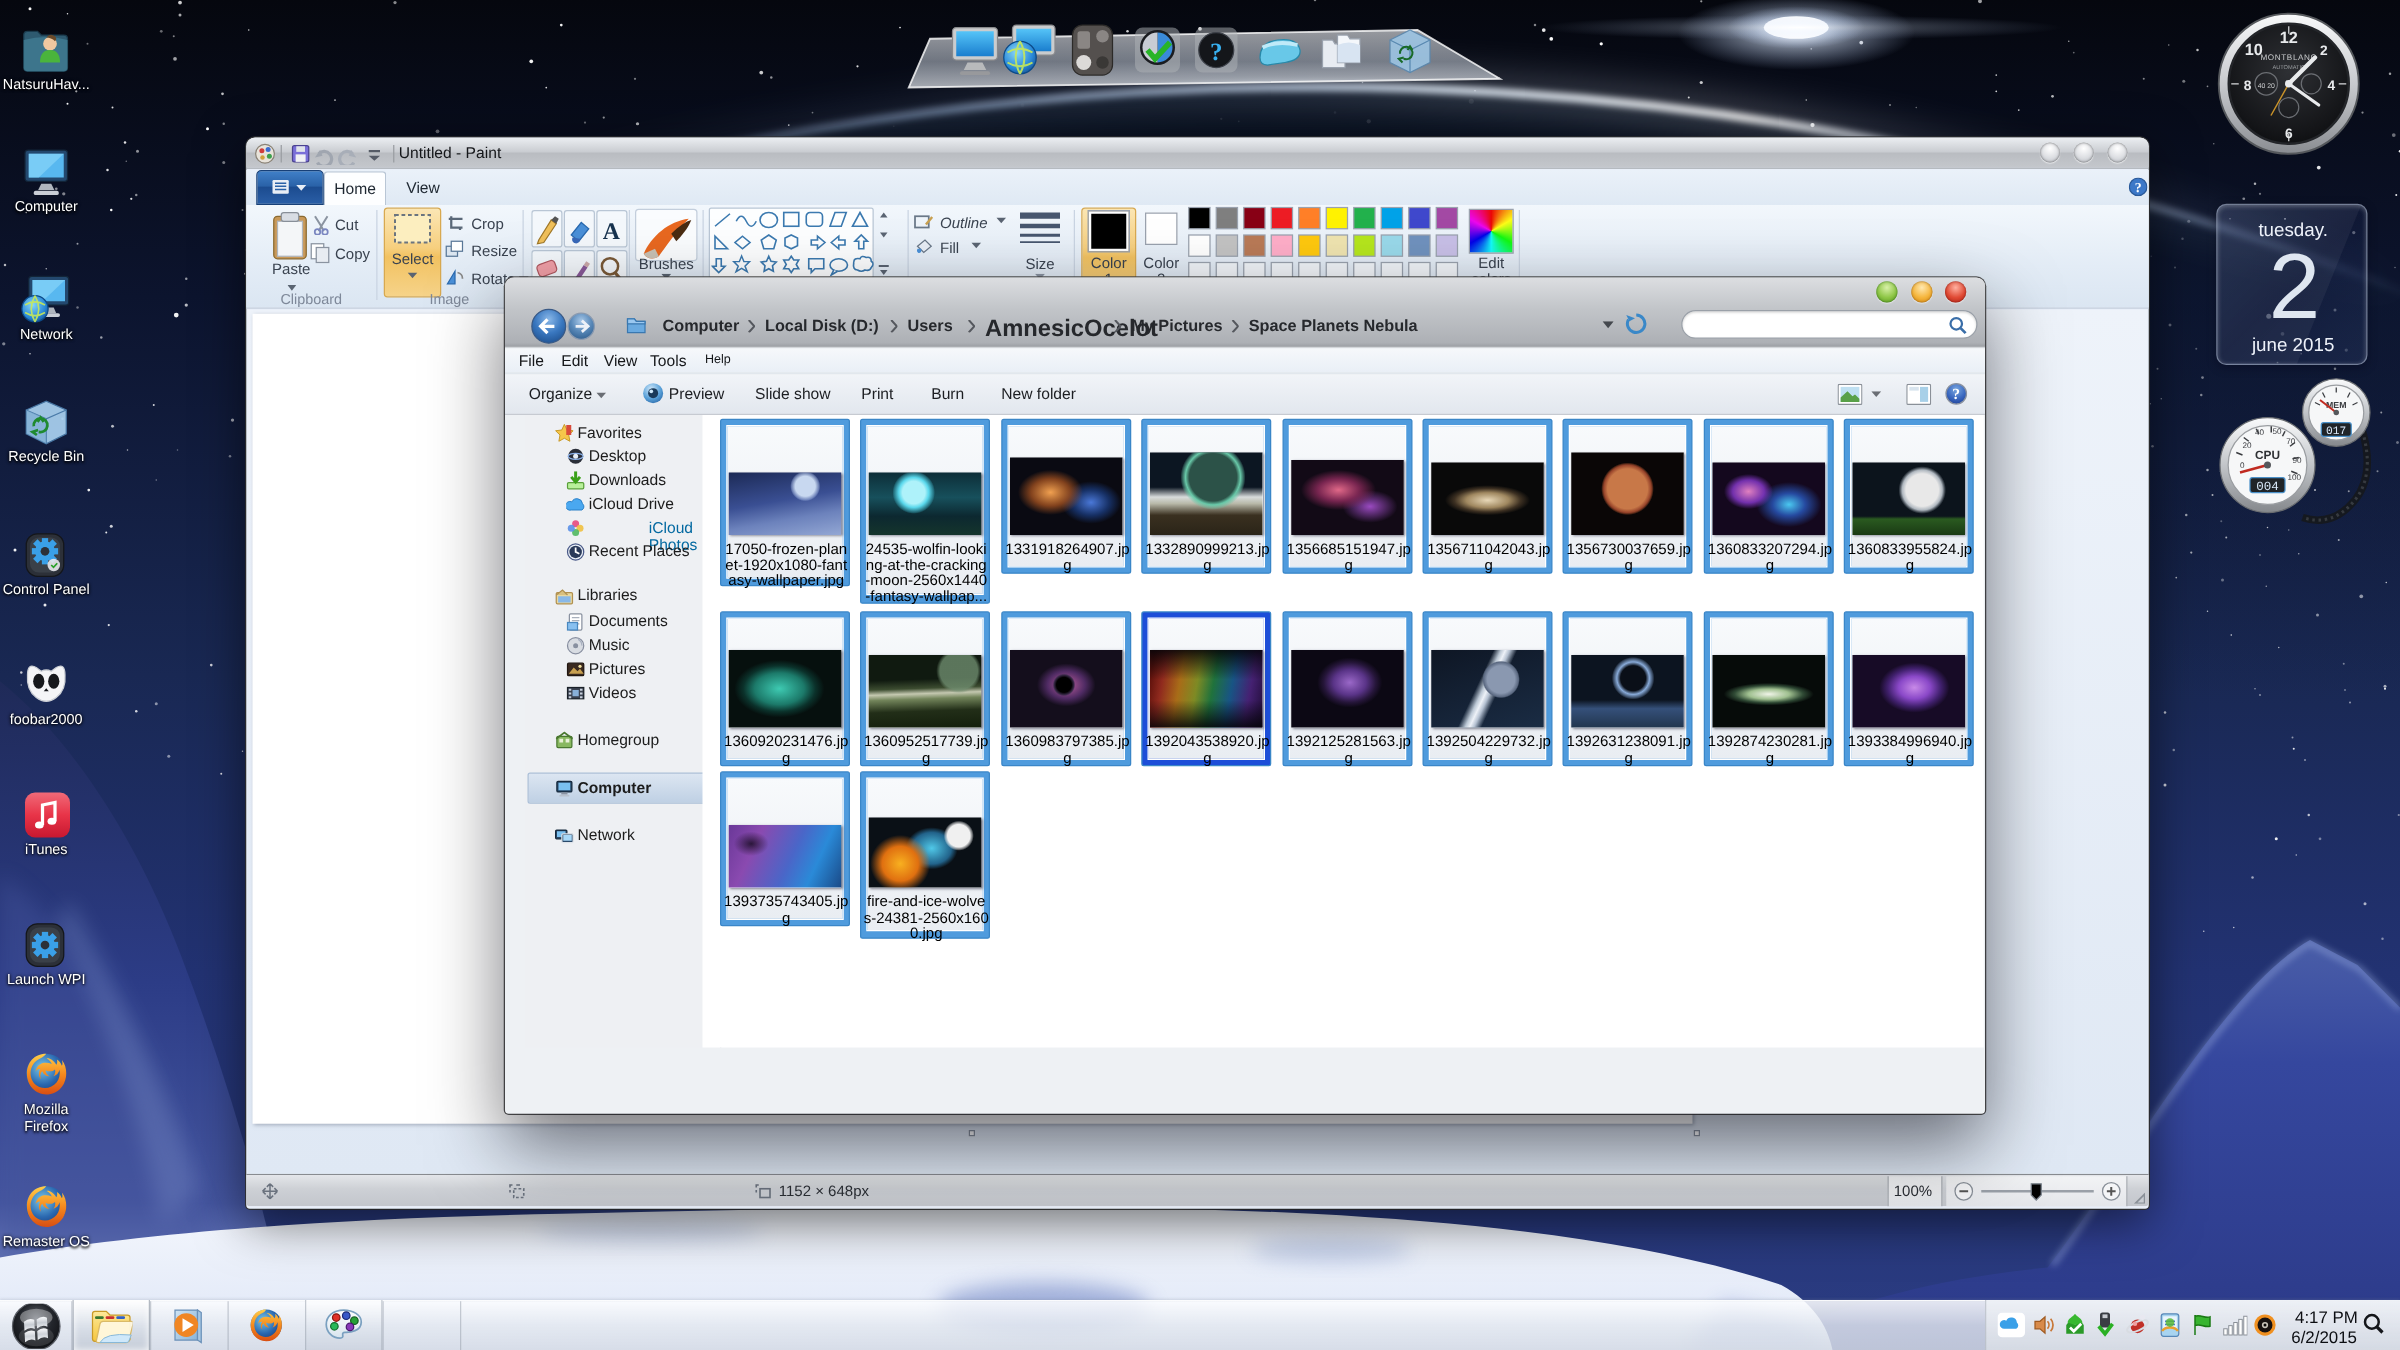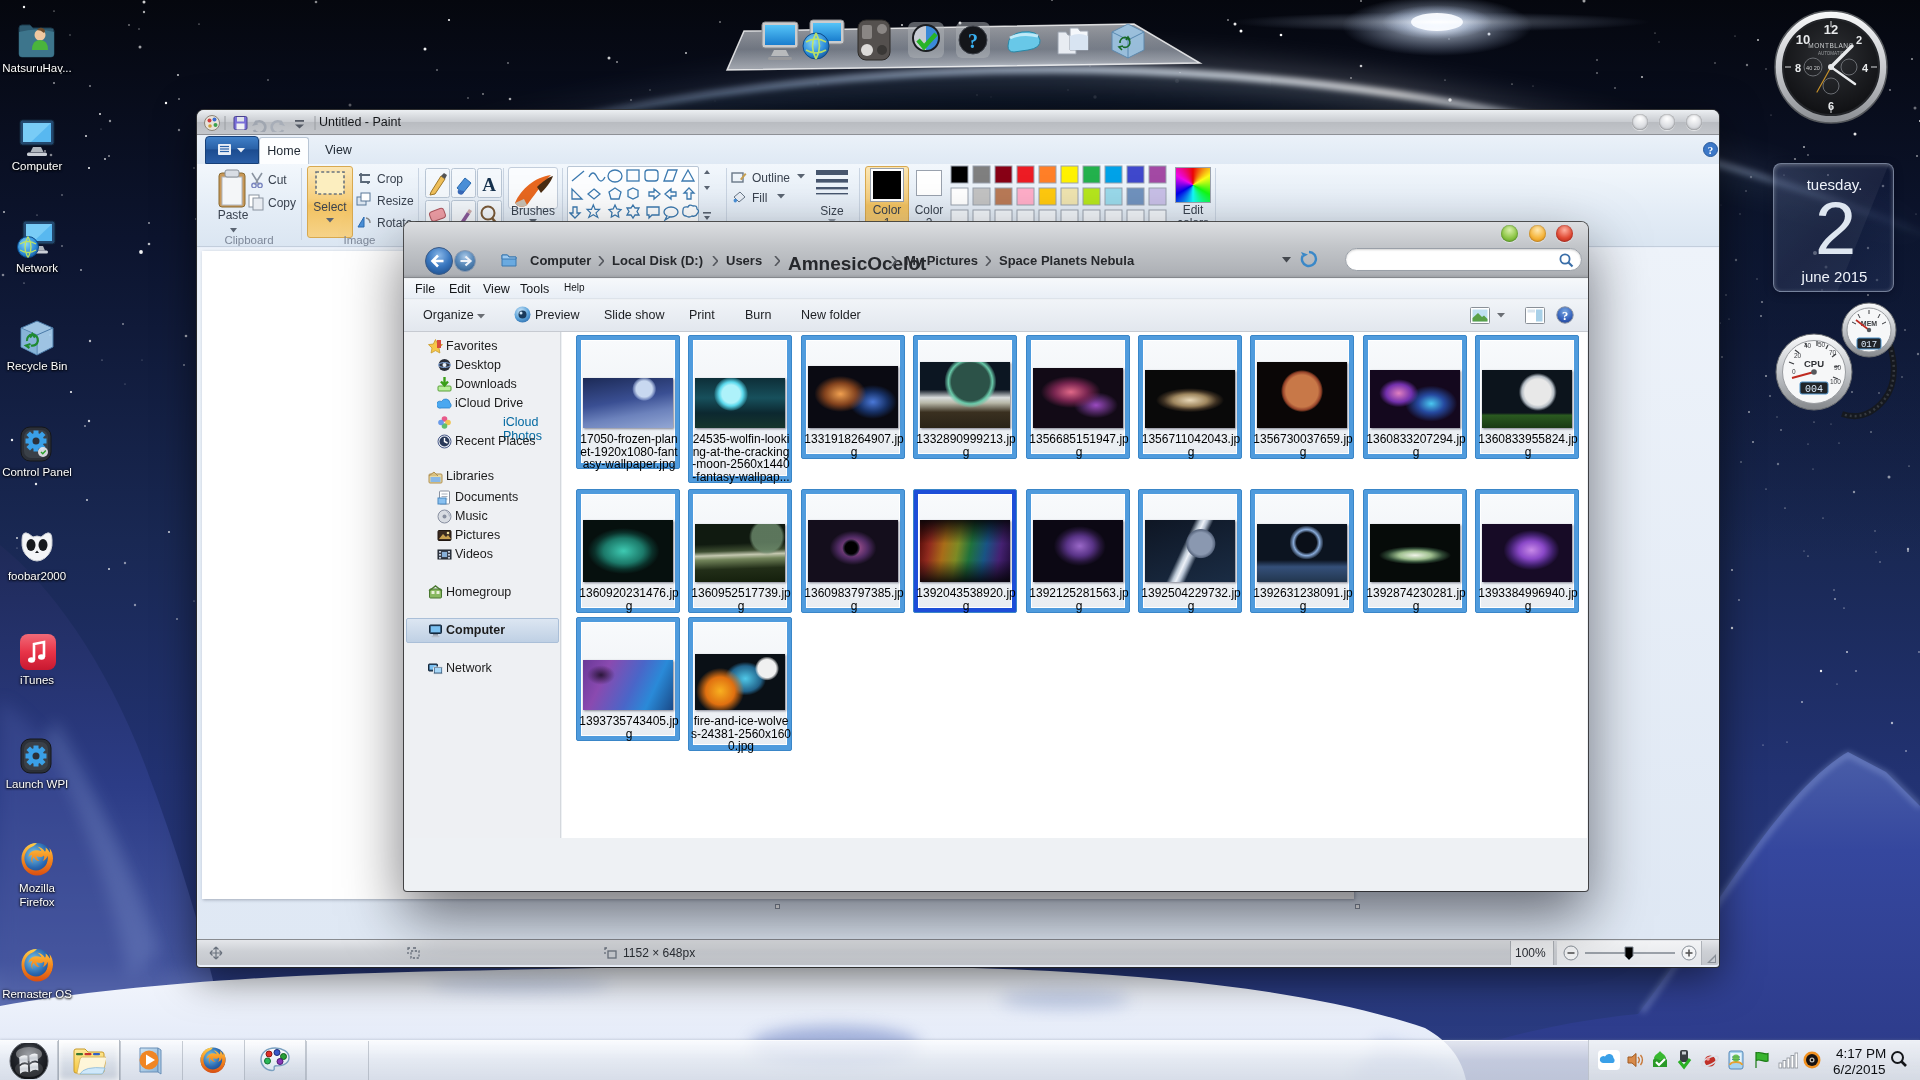--- a/index.html
+++ b/index.html
@@ -685,21 +685,21 @@
           <path d="M2 6 l6 0 l-3 -4 z" fill="#5a6472"></path>
           <path d="M2 18 l6 0 l-3 4 z" fill="#5a6472"></path>
           <rect x="1" y="44" width="8" height="1.6" fill="#5a6472"></rect>
           <path d="M2 48 l6 0 l-3 4 z" fill="#5a6472"></path>
         </svg>
 
   <svg class="abs" style="left:534px;top:6px" width="16" height="14">
           <rect x="1" y="3" width="11" height="9" fill="none" stroke="#6a7888" stroke-width="1.4"></rect>
           <path d="M9 9 l5 -6 l1.5 1.2 l-5 6 z" fill="#c8a050"></path>
         </svg>
-  <span class="abs" style="left:555px;top:7px;font-size:12px;color:#3a4350;">Outline</span>
+  <span class="abs" style="left:555px;top:7px;font-size:12px;color:#3a4350;font-style:italic;">Outline</span>
   <svg class="abs" style="left:600px;top:10px" width="8" height="5">
           <path d="M0 0 h8 l-4 4.5 z" fill="#5a6472"></path>
         </svg>
   <svg class="abs" style="left:534px;top:26px" width="16" height="15">
           <path d="M3 7 l6 -5 l5 5 l-6 5 z" fill="#e8eef6" stroke="#6a7888"></path>
           <path d="M3 9 c-2 4 4 5 3 0 z" fill="#4a90d8"></path>
         </svg>
   <span class="abs" style="left:555px;top:27px;font-size:12px;color:#3a4350;">Fill</span>
         <svg class="abs" style="left:580px;top:30px" width="8" height="5">
           <path d="M0 0 h8 l-4 4.5 z" fill="#5a6472"></path>
@@ -916,21 +916,21 @@
           <defs>
             <radialGradient id="hpg" cx="0.5" cy="0.3" r="0.8">
               <stop offset="0" stop-color="#7aa8e0"></stop>
               <stop offset="0.55" stop-color="#3a68c0"></stop>
               <stop offset="1" stop-color="#1a3a90"></stop>
             </radialGradient>
           </defs>
         </svg>
  </div>
 
- <div class="abs" style="left:0;top:110px;width:157px;height:506px;background:#eef0f3;border-right:1px solid #d4d8dd;">
+ <div class="abs" style="left:16px;top:110px;width:157px;height:506px;background:#eef0f3;border-right:1px solid #d4d8dd;">
 <svg class="abs" style="left:24px;top:7px" width="15" height="15">
           <path d="M7.5 0.5 L9.6 5 L14.5 5.6 L11 9 L11.9 14 L7.5 11.6 L3.1 14 L4 9 L0.5 5.6 L5.4 5 Z" fill="#f6c64a" stroke="#c89a28" stroke-width="0.8"></path>
           <rect x="9" y="1" width="4" height="8" fill="#d84a3a"></rect>
         </svg>
 <span class="abs" style="left:42px;top:7px;font-size:12.5px;color:#1c1c1c;">Favorites</span>
 <svg class="abs" style="left:33px;top:26px" width="15" height="15">
           <circle cx="7.5" cy="7" r="6" fill="#2a2e38"></circle>
           <ellipse cx="7.5" cy="7" rx="6" ry="2.4" fill="none" stroke="#8ab0e8" stroke-width="1"></ellipse>
           <circle cx="7.5" cy="7" r="2" fill="#e8f0fa"></circle>
         </svg>

